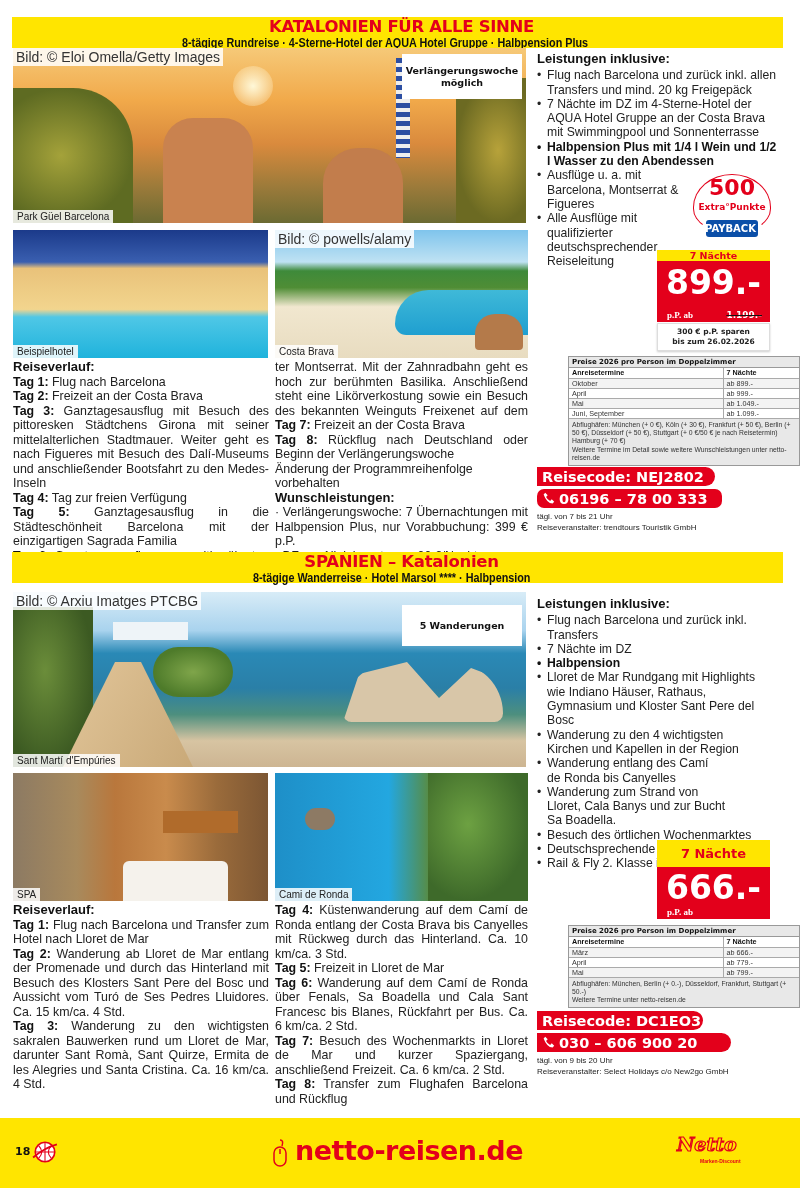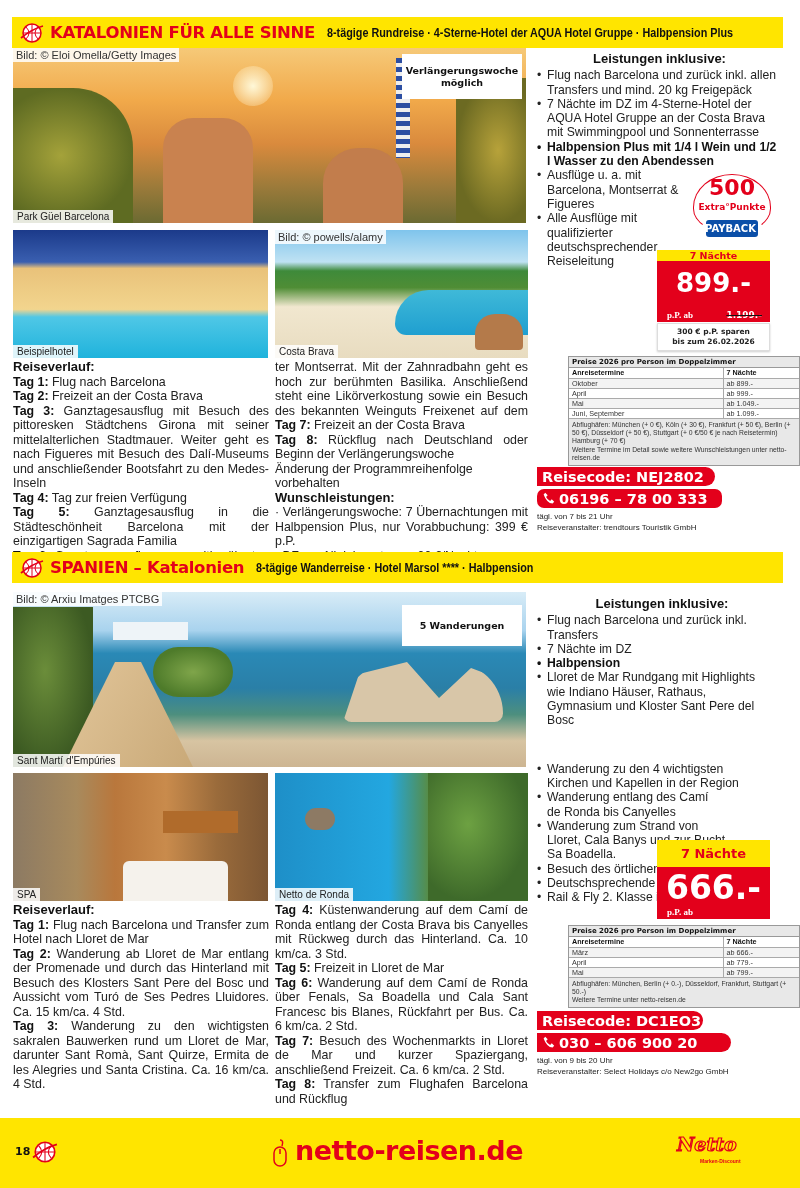--- a/index.html
+++ b/index.html
@@ -1,35 +1,35 @@
 <!DOCTYPE html>
 <html><head>
 <meta charset="utf-8">
 <style>
   * { box-sizing: border-box; margin: 0; padding: 0; }
   html, body { width: 800px; height: 1188px; background: #fff; overflow: hidden; }
   body { font-family: "Liberation Sans", sans-serif; color: #222; position: relative; }
 
-  .band { position: absolute; left: 12px; width: 771px; background: #ffe500; height: 31px; display: flex; align-items: center; padding-left: 8px; }
+  .band { position: absolute; left: 12px; width: 771px; background: #ffe500; height: 31px; display: flex; align-items: center; padding-left: 8px; flex-direction: column; }
   .band .globe { width: 24px; height: 24px; margin-right: 6px; }
   .band .title { font-family: "DejaVu Sans", sans-serif; font-weight: bold; color: #e3001b; font-size: 16.5px; letter-spacing: -0.3px; white-space: nowrap; }
   .band .sub { font-family: "Liberation Sans", sans-serif; font-weight: bold; font-size: 12px; margin-left: 12px; color: #111; white-space: nowrap; transform: scaleX(0.9); transform-origin: left center; }
 
   .photo { position: absolute; overflow: hidden; }
-  .credit { position: absolute; top: 0; left: 0; background: rgba(255,255,255,0.85); font-size: 11px; padding: 1px 3px; color: #333; }
+  .credit { position: absolute; top: 0; left: 0; background: rgba(255,255,255,0.85); font-size: 14px; padding: 1px 3px; color: #333; }
   .caption { position: absolute; bottom: 0; left: 0; background: rgba(255,255,255,0.85); font-size: 10px; padding: 1px 4px; color: #222; }
   .flag { position: absolute; background: #fff; font-family: "DejaVu Sans", sans-serif; font-weight: bold; font-size: 9.5px; text-align: center; display: flex; align-items: center; justify-content: center; line-height: 1.2; color: #111; }
 
   .col-text { position: absolute; font-size: 12.4px; line-height: 14.5px; text-align: justify; color: #222; }
   .col-text p { margin: 0; }
   .col-text b { color: #111; }
   .h { font-weight: bold; font-size: 13px; color: #111; }
 
   .lst { position: absolute; font-size: 12.2px; line-height: 14.3px; color: #222; }
-  .lst .h { font-size: 13px; margin-bottom: 2px; text-align: center; }
+  .lst .h { font-size: 13px; margin-bottom: 2px; }
   .lst ul { list-style: none; }
   .lst li { padding-left: 10px; position: relative; }
   .lst li::before { content: "•"; position: absolute; left: 0; }
   .lst li.bold { font-weight: bold; color: #111; }
 
   .price { position: absolute; left: 657px; width: 113px; }
   .price .nights { background: #ffe500; color: #e3001b; font-family: "DejaVu Sans", sans-serif; font-weight: bold; text-align: center; }
   .price .redbox { background: #e3001b; color: #fff; position: relative; }
   .price .big { font-family: "DejaVu Sans", sans-serif; font-weight: bold; text-align: center; }
   .price .ppab { font-family: Liberation Serif, serif; font-weight: bold; font-size: 9px; position: absolute; left: 10px; bottom: 2px; }
@@ -139,21 +139,21 @@
         <circle cx="7.5" cy="2.5" r="2" fill="none" stroke="#fff"></circle>
         <circle cx="2.5" cy="7.5" r="2" fill="none" stroke="#fff"></circle>
         <circle cx="7.5" cy="7.5" r="2" fill="none" stroke="#fff"></circle>
       </svg>
     </div>
 </div>
 
 <div class="price" style="top:250px;">
   <div class="nights" style="font-size:9.5px; height:11px; line-height:11px;">7 Nächte</div>
   <div class="redbox" style="height:61px;">
-    <div class="big" style="font-size:26px; line-height:44px;">899.-</div>
+    <div class="big" style="font-size:33px; line-height:44px;">899.-</div>
     <span class="ppab">p.P. ab</span>
     <span class="old">1.199.-</span>
   </div>
 </div>
 <div class="save" style="top:323px;">
   <div>300 € p.P. sparen</div>
   <div>bis zum 26.02.2026</div>
 </div>
 
 <div class="ptable" style="top:356px;">
@@ -222,21 +222,21 @@
 </div>
 
 <div class="photo" style="left:13px; top:773px; width:255px; height:128px; background: linear-gradient(90deg,#8c7a63 0%,#a88a5d 25%,#b9773c 40%,#c98b4c 60%,#9a6b3b 80%,#7c5633 100%);">
   <div style="position:absolute; left:110px; bottom:0; width:105px; height:40px; background:#f5f2ec; border-radius:6px 6px 0 0;"></div>
   <div style="position:absolute; left:150px; top:38px; width:75px; height:22px; background:#b06b2b;"></div>
   <div class="caption">SPA</div>
 </div>
 <div class="photo" style="left:275px; top:773px; width:253px; height:128px; background: linear-gradient(90deg,#1e8fc8 0%,#23a7e0 45%,#5b8a3a 62%,#7f6a48 100%);">
   <div style="position:absolute; left:30px; top:35px; width:30px; height:22px; background:#8d7a64; border-radius:12px;"></div>
   <div style="position:absolute; right:0; top:0; width:100px; height:128px; background:radial-gradient(ellipse at 40% 40%,#6da142,#3e6a2a 70%);"></div>
-  <div class="caption">Netto de Ronda</div>
+  <div class="caption">Cami de Ronda</div>
 </div>
 
 <div class="col-text" style="left:13px; top:903px; width:256px;">
   <p class="h">Reiseverlauf:</p>
   <p><b>Tag 1:</b><span> Flug nach Barcelona und Transfer zum Hotel nach Lloret de Mar</span></p>
   <p><b>Tag 2:</b><span> Wanderung ab Lloret de Mar entlang der Promenade und durch das Hinterland mit Besuch des Klosters Sant Pere del Bosc und Aussicht vom Turó de Ses Pedres Lluidores. Ca. 15 km/ca. 4 Std.</span></p>
   <p><b>Tag 3:</b><span> Wanderung zu den wichtigsten sakralen Bauwerken rund um Lloret de Mar, darunter Sant Romà, Sant Quirze, Ermita de les Alegries und Santa Cristina. Ca. 16 km/ca. 4 Std.</span></p>
 </div>
 <div class="col-text" style="left:275px; top:903px; width:253px;">
   <p><b>Tag 4:</b><span> Küstenwanderung auf dem Camí de Ronda entlang der Costa Brava bis Canyelles mit Rückweg durch das Hinterland. Ca. 10 km/ca. 3 Std.</span></p>
@@ -246,21 +246,21 @@
   <p><b>Tag 8:</b><span> Transfer zum Flughafen Barcelona und Rückflug</span></p>
 </div>
 
 <div class="lst" style="left:537px; top:597px; width:250px;">
   <div class="h">Leistungen inklusive:</div>
   <ul>
     <li>Flug nach Barcelona und zurück inkl. Transfers</li>
     <li>7 Nächte im DZ</li>
     <li class="bold">Halbpension</li>
     <li style="width:225px;">Lloret de Mar Rundgang mit Highlights wie Indiano Häuser, Rathaus, Gymnasium und Kloster Sant Pere del Bosc</li>
-    <li style="width:215px;margin-top:34px;">Wanderung zu den 4 wichtigsten Kirchen und Kapellen in der Region</li>
+    <li style="width:215px;">Wanderung zu den 4 wichtigsten Kirchen und Kapellen in der Region</li>
     <li style="width:175px;">Wanderung entlang des Camí de Ronda bis Canyelles</li>
     <li style="width:190px;">Wanderung zum Strand von Lloret, Cala Banys und zur Bucht Sa Boadella.</li>
     <li>Besuch des örtlichen Wochenmarktes</li>
     <li>Deutschsprechende Reiseleitung</li>
     <li>Rail &amp; Fly 2. Klasse inkl. ICE- Nutzung</li>
   </ul>
 </div>
 
 <div class="price" style="top:840px;">
   <div class="nights" style="font-size:13px; height:27px; line-height:27px;">7 Nächte</div>

